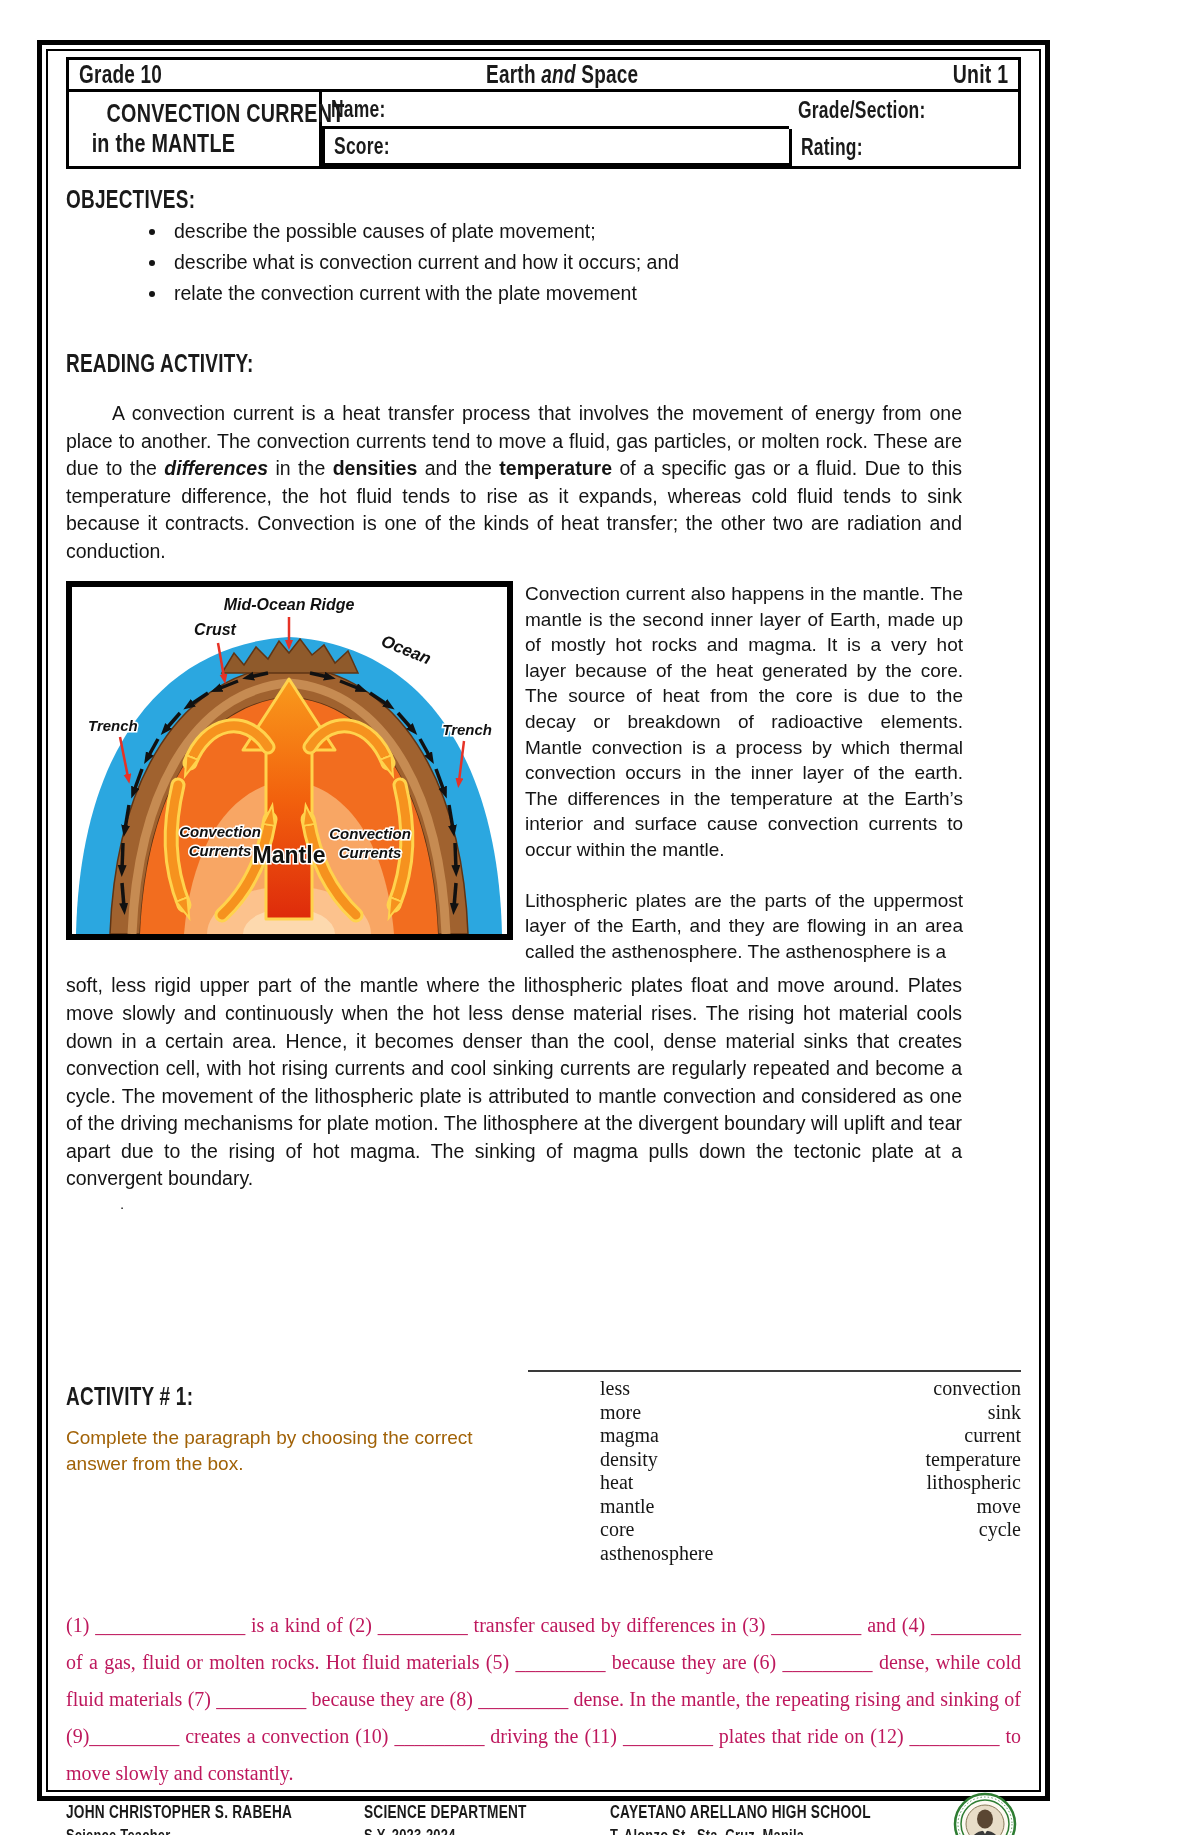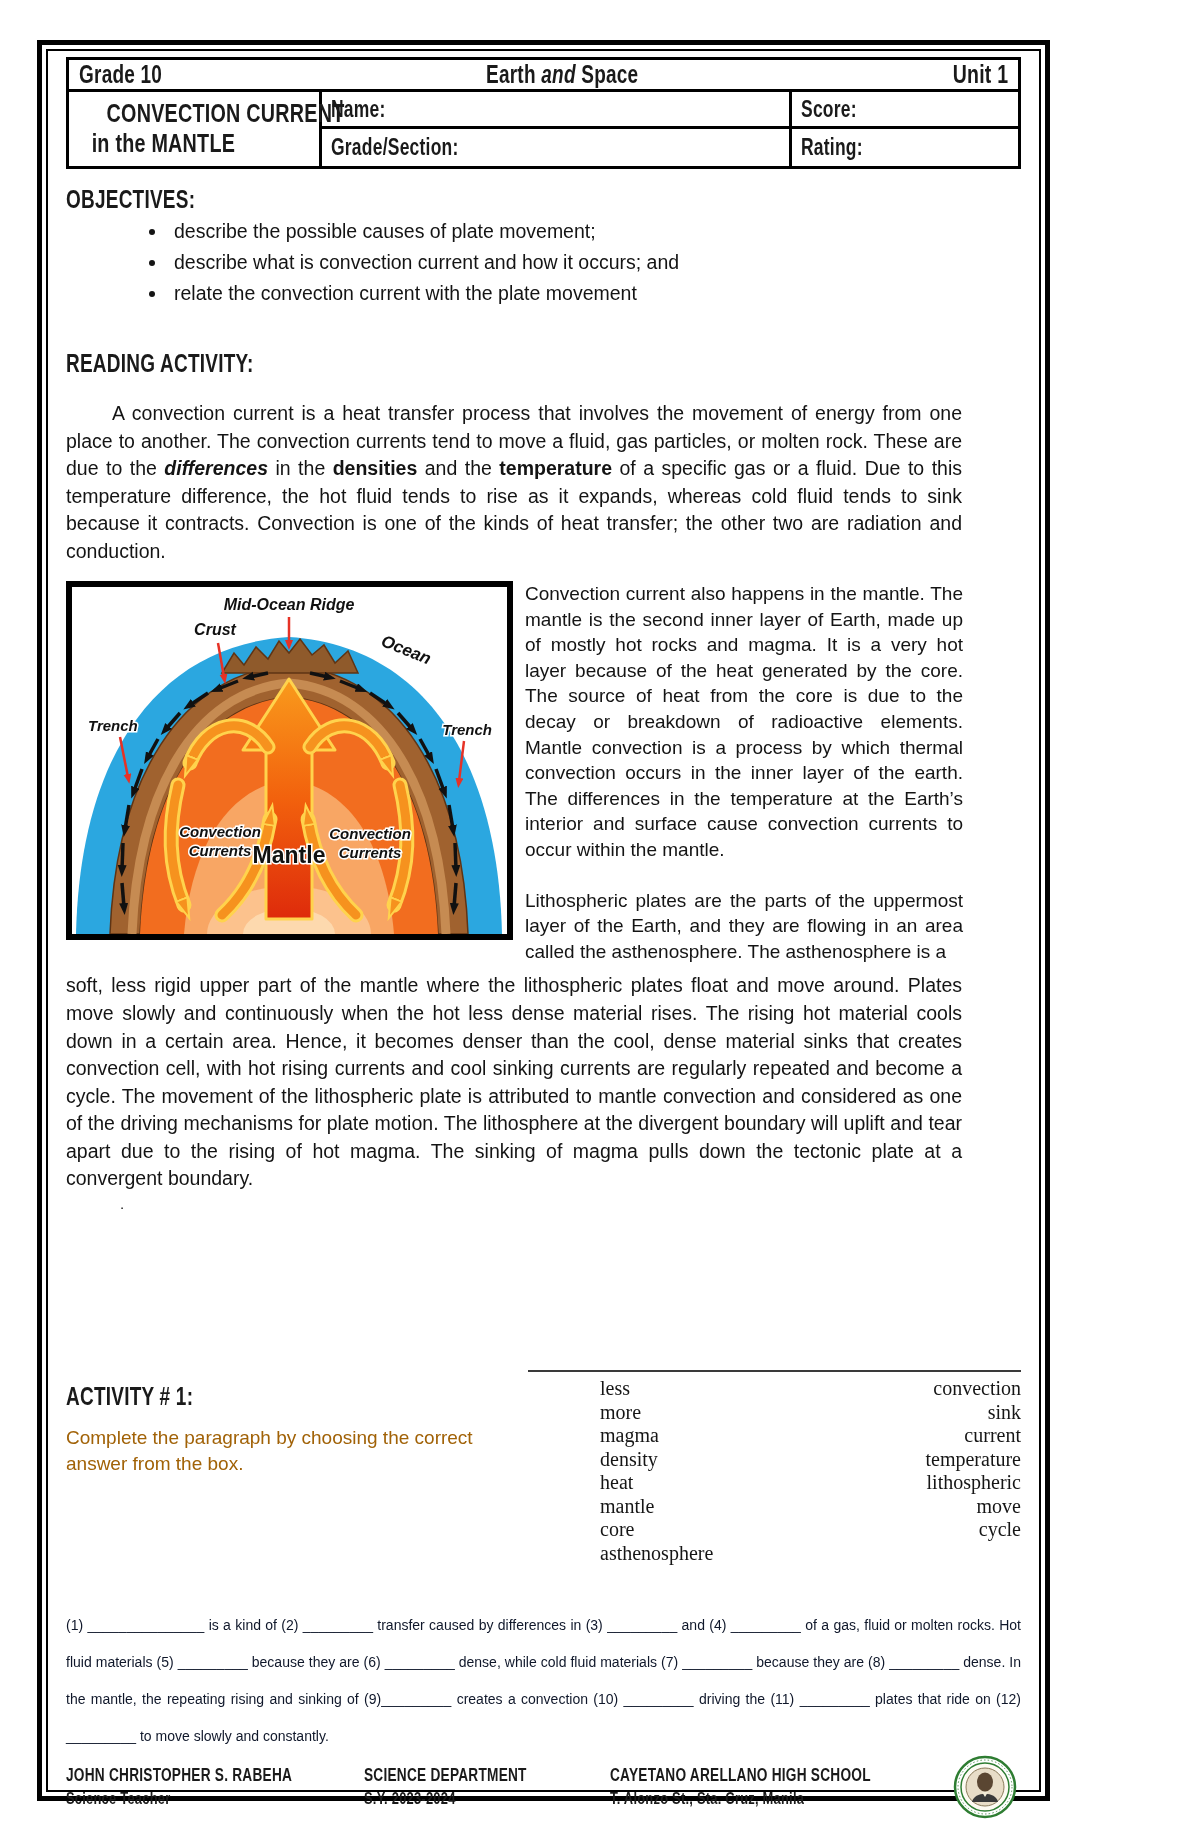--- a/index.html
+++ b/index.html
@@ -45,21 +45,21 @@
   .cont-para { margin-top:8px; width:896px; font-size:19.5px; line-height:27.6px; text-align:justify; color:#141414; }
   .stray { margin:2px 0 0 54px; font-size:15px; color:#141414; }
 
   .activity-row { margin-top:158px; display:flex; align-items:flex-start; }
   .activity-left { width:467px; padding-top:12px; }
   .activity-left .instr { margin-top:14px; width:462px; font-size:19px; line-height:25.5px; color:#a16207; }
   .wordbox { width:600px; border-top:2px solid #3a3a3a; padding-top:5px; display:flex; font-family:"Liberation Serif", serif; font-size:20px; line-height:23.5px; color:#161616; }
   .wordbox .colL { flex:1; margin-left:72px; }
   .wordbox .colR { text-align:right; }
 
-  .fillin { margin-top:42px; font-size:14px; line-height:37px; text-align:justify; color:#0f172a; }
+  .fillin { margin-top:42px; font-size:20px; line-height:37px; text-align:justify; color:#be185d;font-family:Liberation Serif, serif; }
 
   .pagefooter { margin-top:auto; display:flex; align-items:center; padding-bottom:6px; }
   .f-col { display:flex; flex-direction:column; }
   .f-col .l1 { font-size:18px; }
   .f-col .l2 { font-size:17px; margin-top:3px; }
   .f1 { width:422px; }
   .f2 { width:362px; }
   .f3 { flex:1; }
   .seal { width:64px; height:64px; flex:none; margin-right:4px; }
 
@@ -79,25 +79,25 @@
           <div class="right"><span class="cond-r">Unit 1</span></div>
         </div>
         <div class="hdr-grid">
           <div class="hdr-title">
             <span class="cond-c">CONVECTION CURRENT</span>
             <span class="cond-c">in the MANTLE</span>
           </div>
           <div class="hdr-cell hdr-name">
               <span class="cond">Name:</span>
             </div>
+          <div class="hdr-cell">
+              <span class="cond">Grade/Section:</span>
+            </div>
           <div class="hdr-cell hdr-score">
               <span class="cond">Score:</span>
-            </div>
-          <div class="hdr-cell">
-              <span class="cond">Grade/Section:</span>
             </div>
           <div class="hdr-cell hdr-rating">
               <span class="cond">Rating:</span>
             </div>
         </div>
 
         <div class="sec-head"><span class="cond">OBJECTIVES:</span></div>
         <ul class="obj-list">
             <li>describe the possible causes of plate movement;</li>
             <li>describe what is convection current and how it occurs; and</li>

